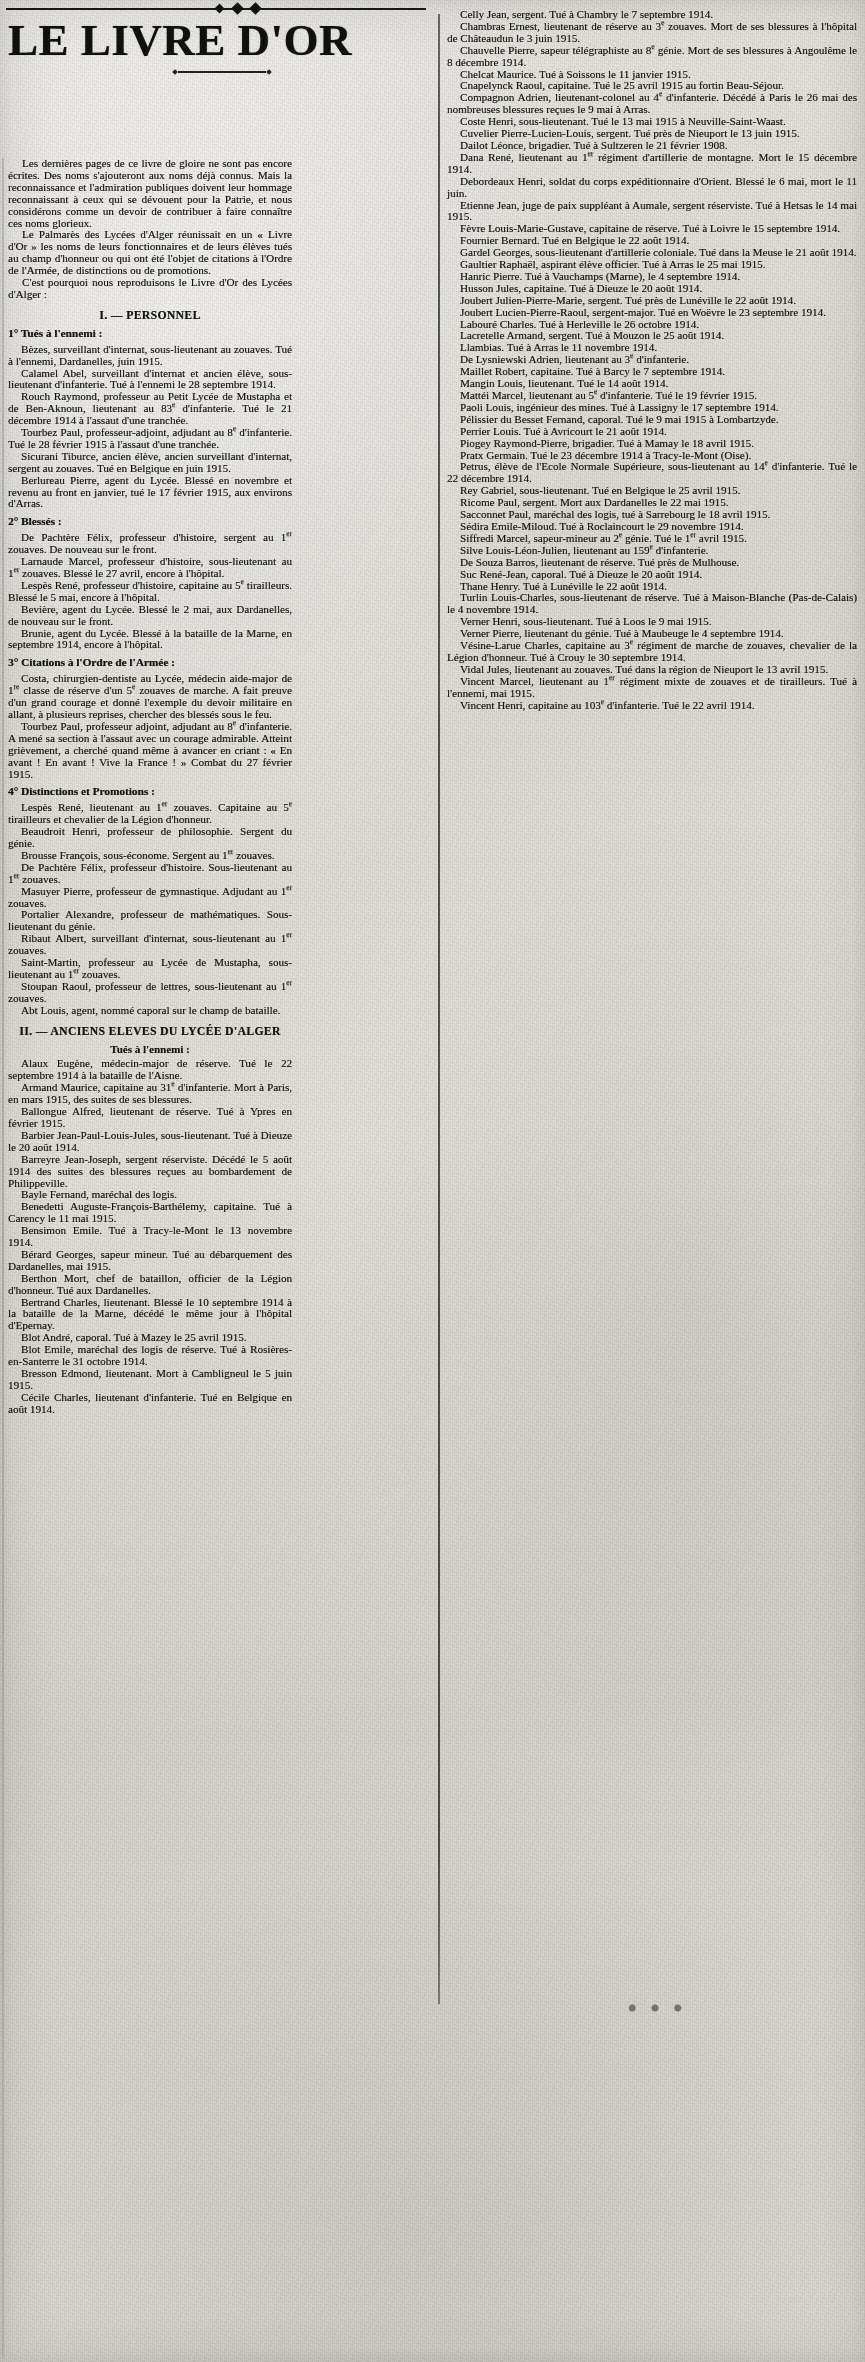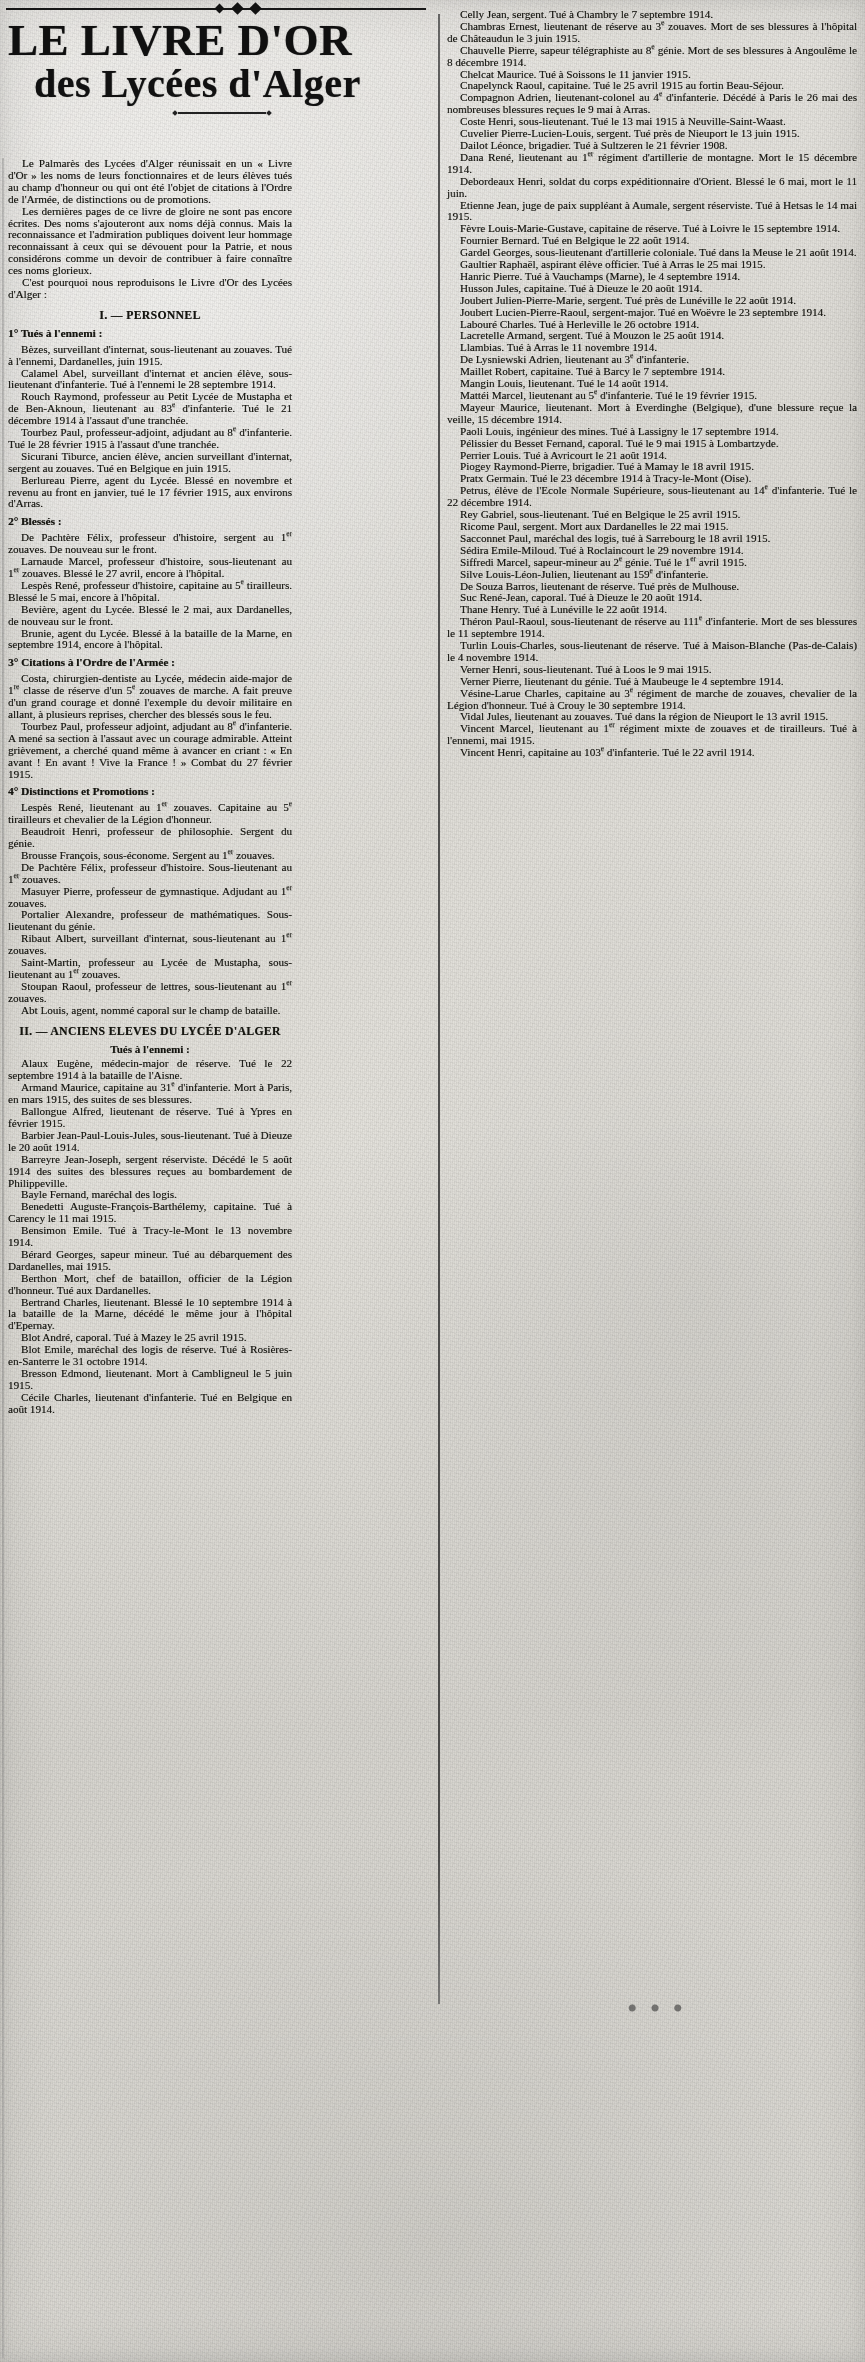--- a/index.html
+++ b/index.html
@@ -157,31 +157,30 @@
 
 <div class="page">
 
   <div class="masthead">
     <div class="rule-top">
       <span class="rule-dia"></span>
       <span class="rule-dia d3"></span>
       <span class="rule-dia d2"></span>
     </div>
     <h1 class="title1">LE LIVRE D'OR</h1>
-    <h1 class="title2">des Lycées d'Alger</h1>
     <div class="rule-small"></div>
   </div>
 
   <div class="col-divider"></div>
   <div class="col-divider left-edge"></div>
 
   <div class="col col-left">
 
+    <p class="para">Les dernières pages de ce livre de gloire ne sont pas encore écrites. Des noms s'ajouteront aux noms déjà connus. Mais la reconnaissance et l'admiration publiques doivent leur hommage reconnaissant à ceux qui se dévouent pour la Patrie, et nous considérons comme un devoir de contribuer à faire connaître ces noms glorieux.</p>
     <p class="para">Le Palmarès des Lycées d'Alger réunissait en un « Livre d'Or » les noms de leurs fonctionnaires et de leurs élèves tués au champ d'honneur ou qui ont été l'objet de citations à l'Ordre de l'Armée, de distinctions ou de promotions.</p>
-    <p class="para">Les dernières pages de ce livre de gloire ne sont pas encore écrites. Des noms s'ajouteront aux noms déjà connus. Mais la reconnaissance et l'admiration publiques doivent leur hommage reconnaissant à ceux qui se dévouent pour la Patrie, et nous considérons comme un devoir de contribuer à faire connaître ces noms glorieux.</p>
     <p class="para">C'est pourquoi nous reproduisons le Livre d'Or des Lycées d'Alger :</p>
 
     <span class="sec-main">I. — PERSONNEL</span>
 
     <span class="sec-sub">1° Tués à l'ennemi :</span>
     <div>
         <p class="entry">Bèzes, surveillant d'internat, sous-lieutenant au        zouaves. Tué à l'ennemi, Dardanelles, juin 1915.</p>
         <p class="entry">Calamel Abel, surveillant d'internat et ancien élève, sous-lieutenant d'infanterie. Tué à l'ennemi le 28 septembre 1914.</p>
         <p class="entry">Rouch Raymond, professeur au Petit Lycée de Mustapha et de Ben-Aknoun, lieutenant au 83<sup>e</sup> d'infanterie. Tué le 21 décembre 1914 à l'assaut d'une tranchée.</p>
         <p class="entry">Tourbez Paul, professeur-adjoint, adjudant au 8<sup>e</sup> d'infanterie. Tué le 28 février 1915 à l'assaut d'une tranchée.</p>
@@ -262,37 +261,35 @@
         <p class="entry">Husson Jules, capitaine. Tué à Dieuze le 20 août 1914.</p>
         <p class="entry">Joubert Julien-Pierre-Marie, sergent. Tué près de Lunéville le 22 août 1914.</p>
         <p class="entry">Joubert Lucien-Pierre-Raoul, sergent-major. Tué en Woëvre le 23 septembre 1914.</p>
         <p class="entry">Labouré Charles. Tué à Herleville le 26 octobre 1914.</p>
         <p class="entry">Lacretelle Armand, sergent. Tué à Mouzon le 25 août 1914.</p>
         <p class="entry">Llambias. Tué à Arras le 11 novembre 1914.</p>
         <p class="entry">De Lysniewski Adrien, lieutenant au 3<sup>e</sup> d'infanterie.</p>
         <p class="entry">Maillet Robert, capitaine. Tué à Barcy le 7 septembre 1914.</p>
         <p class="entry">Mangin Louis, lieutenant. Tué le 14 août 1914.</p>
         <p class="entry">Mattéi Marcel, lieutenant au 5<sup>e</sup> d'infanterie. Tué le 19 février 1915.</p>
-        <p class="entry">Mayeur Maurice, lieutenant. Mort à Everdinghe (Belgique), d'une blessure reçue la veille, 15 décembre 1914.</p>
         <p class="entry">Paoli Louis, ingénieur des mines. Tué à Lassigny le 17 septembre 1914.</p>
         <p class="entry">Pélissier du Besset Fernand, caporal. Tué le 9 mai 1915 à Lombartzyde.</p>
         <p class="entry">Perrier Louis. Tué à Avricourt le 21 août 1914.</p>
         <p class="entry">Piogey Raymond-Pierre, brigadier. Tué à Mamay le 18 avril 1915.</p>
         <p class="entry">Pratx Germain. Tué le 23 décembre 1914 à Tracy-le-Mont (Oise).</p>
         <p class="entry">Petrus, élève de l'Ecole Normale Supérieure, sous-lieutenant au 14<sup>e</sup> d'infanterie. Tué le 22 décembre 1914.</p>
         <p class="entry">Rey Gabriel, sous-lieutenant. Tué en Belgique le 25 avril 1915.</p>
         <p class="entry">Ricome Paul, sergent. Mort aux Dardanelles le 22 mai 1915.</p>
         <p class="entry">Sacconnet Paul, maréchal des logis, tué à Sarrebourg le 18 avril 1915.</p>
         <p class="entry">Sédira Emile-Miloud. Tué à Roclaincourt le 29 novembre 1914.</p>
         <p class="entry">Siffredi Marcel, sapeur-mineur au 2<sup>e</sup> génie. Tué le 1<sup>er</sup> avril 1915.</p>
         <p class="entry">Silve Louis-Léon-Julien, lieutenant au 159<sup>e</sup> d'infanterie.</p>
         <p class="entry">De Souza Barros, lieutenant de réserve. Tué près de Mulhouse.</p>
         <p class="entry">Suc René-Jean, caporal. Tué à Dieuze le 20 août 1914.</p>
         <p class="entry">Thane Henry. Tué à Lunéville le 22 août 1914.</p>
-        <p class="entry">Théron Paul-Raoul, sous-lieutenant de réserve au 111<sup>e</sup> d'infanterie. Mort de ses blessures le 11 septembre 1914.</p>
         <p class="entry">Turlin Louis-Charles, sous-lieutenant de réserve. Tué à Maison-Blanche (Pas-de-Calais) le 4 novembre 1914.</p>
         <p class="entry">Verner Henri, sous-lieutenant. Tué à Loos le 9 mai 1915.</p>
         <p class="entry">Verner Pierre, lieutenant du génie. Tué à Maubeuge le 4 septembre 1914.</p>
         <p class="entry">Vésine-Larue Charles, capitaine au 3<sup>e</sup> régiment de marche de zouaves, chevalier de la Légion d'honneur. Tué à Crouy le 30 septembre 1914.</p>
         <p class="entry">Vidal Jules, lieutenant au    zouaves. Tué dans la région de Nieuport le 13 avril 1915.</p>
         <p class="entry">Vincent Marcel, lieutenant au 1<sup>er</sup> régiment mixte de zouaves et de tirailleurs. Tué à l'ennemi, mai 1915.</p>
         <p class="entry">Vincent Henri, capitaine au 103<sup>e</sup> d'infanterie. Tué le 22 avril 1914.</p>
       </div>
   </div>
 

